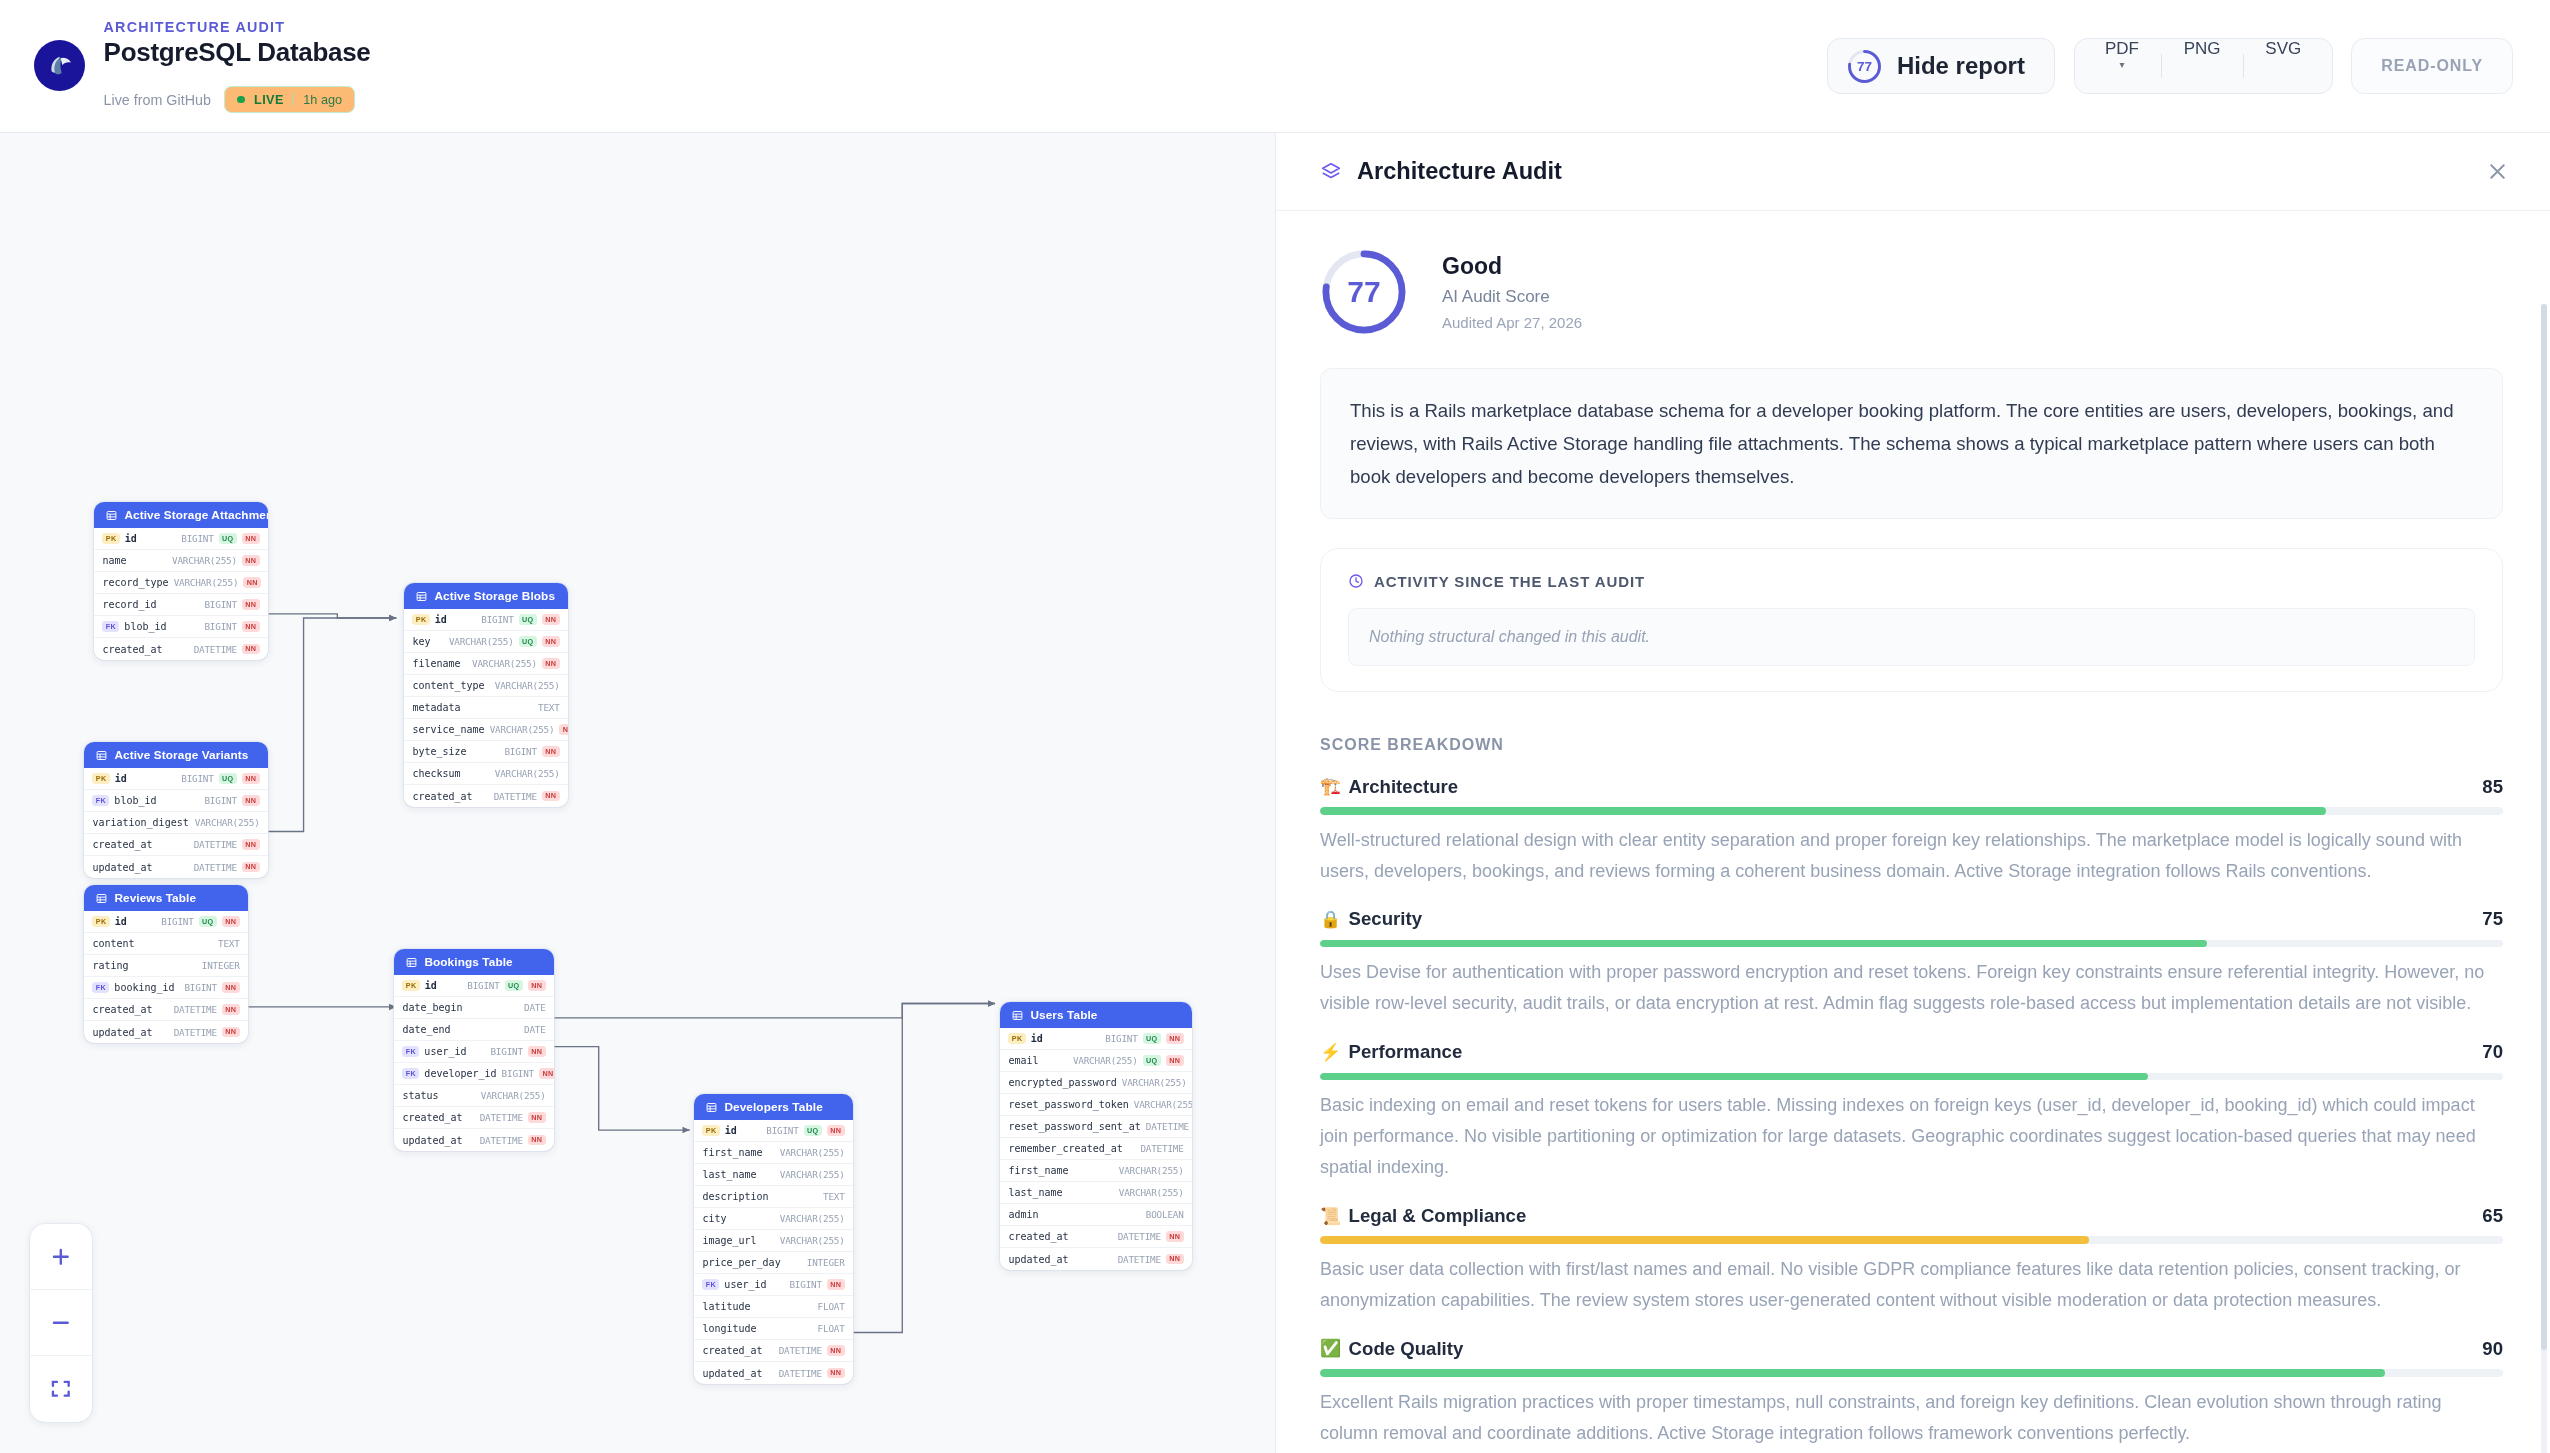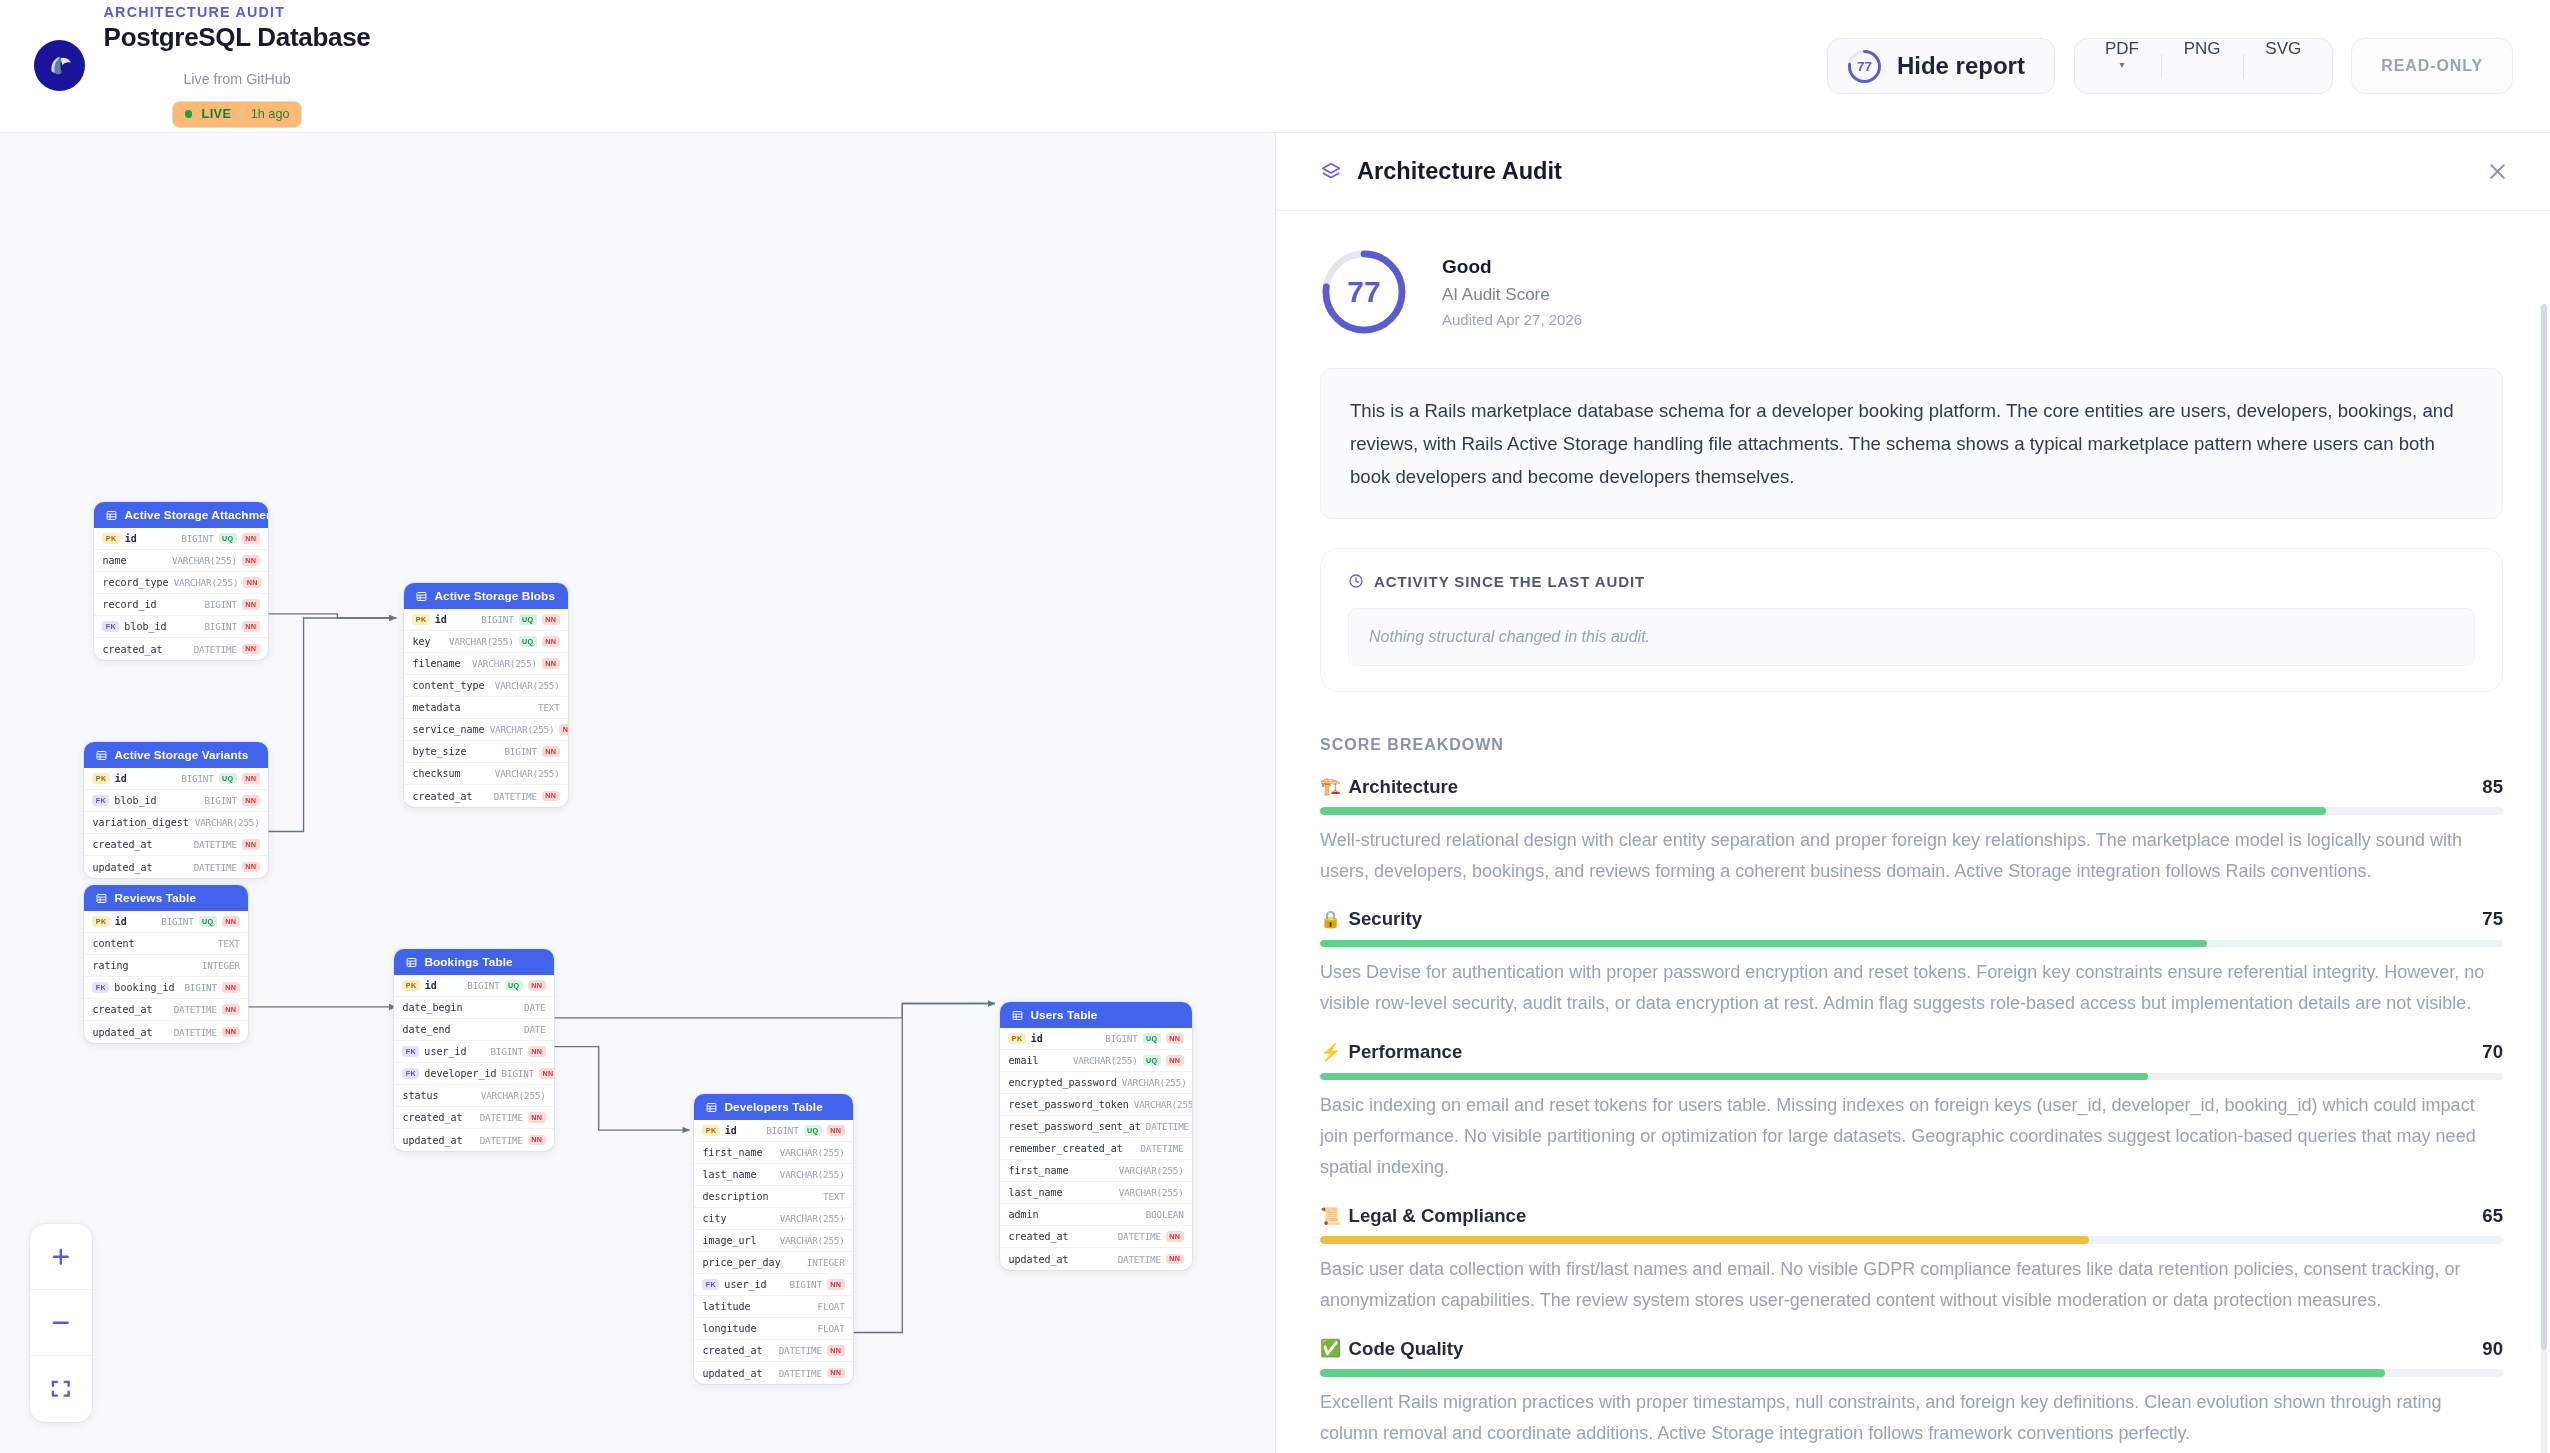--- a/index.html
+++ b/index.html
@@ -26,21 +26,21 @@
     background: #1a149b; position: relative; flex: 0 0 51px;
     display: flex; align-items: center; justify-content: center;
   }
   .logo svg { width: 34px; height: 34px; display: block; }
   .brand-text { display: flex; flex-direction: column; gap: 1.7px; }
   .eyebrow {
     font-size: 14.3px; font-weight: 700; letter-spacing: 1.2px;
     color: #5b5bd6; text-transform: uppercase;
   }
   .proj-title { font-size: 26px; font-weight: 700; color: #151b2d; line-height: 1.18; letter-spacing: -0.3px; }
-  .meta-row { display: flex; align-items: center; gap: 13.5px; margin-top: 17px; flex-direction: column; }
+  .meta-row { display: flex; align-items: center; gap: 13.5px; margin-top: 17px; }
   .meta-sub { font-size: 14.3px; color: #8b95a8; }
   .live-pill {
     display: flex; align-items: center; gap: 9.3px;
     background: #fdba74; border: 0.8px solid #bfeccf;
     border-radius: 7.6px; padding: 4.2px 11.8px; height: 27px;
   }
   .live-dot { width: 7.6px; height: 7.6px; border-radius: 50%; background: #1aa14b; }
   .live-label { font-size: 12.7px; font-weight: 700; color: #147a38; letter-spacing: 0.4px; }
   .live-div { width: 0.8px; height: 13.5px; background: #aadcbc; }
   .live-time { font-size: 12.7px; color: #2d7a49; font-weight: 500; }
@@ -169,21 +169,21 @@
   .panel-body { padding: 37px 47px 0 44px; }
 
   .score-row { display: flex; align-items: center; gap: 34px; }
   .ring-big { position: relative; width: 88px; height: 88px; flex: 0 0 88px; }
   .ring-big svg { transform: rotate(-90deg); display: block; }
   .ring-big span {
     position: absolute; inset: 0; display: flex; align-items: center; justify-content: center;
     font-size: 30px; font-weight: 700; color: #5b5bd6;
   }
   .score-txt { display: flex; flex-direction: column; gap: 6.7px; }
-  .score-verdict { font-size: 19px; font-weight: 700; color: #151b2d; }
+  .score-verdict { font-size: 23px; font-weight: 700; color: #151b2d; }
   .score-sub { font-size: 17px; color: #78849a; }
   .score-date { font-size: 15px; color: #9aa5b8; }
 
   .summary-card {
     margin-top: 32px; background: #fafbfd; border: 0.8px solid #edf1f6;
     border-radius: 11.8px; padding: 25px 29px;
     font-size: 18.6px; line-height: 1.78; color: #313b52;
   }
   .activity-card {
     margin-top: 29px; background: #fff; border: 0.8px solid #edf1f6;

